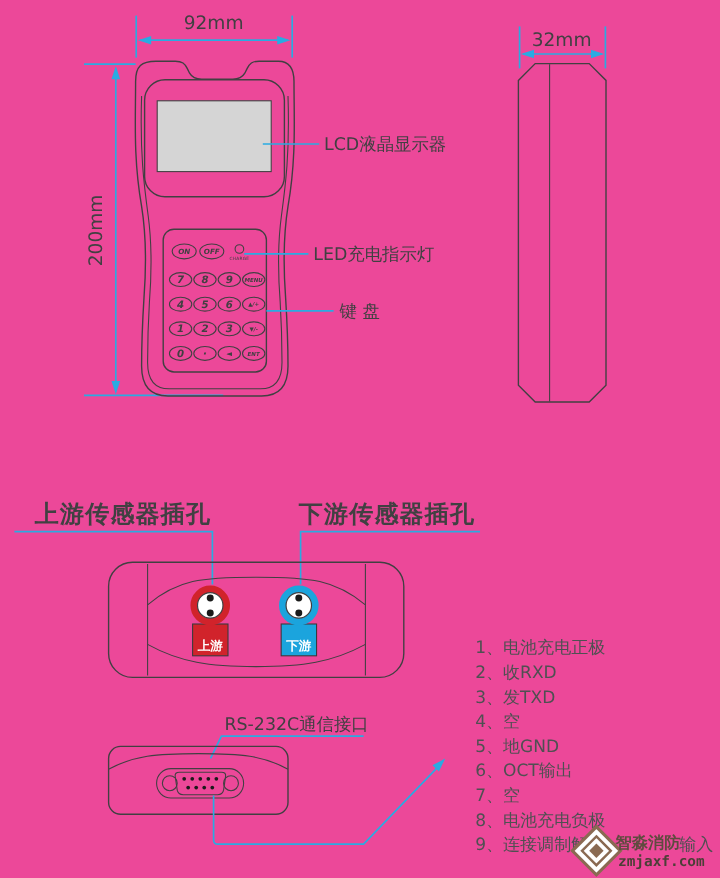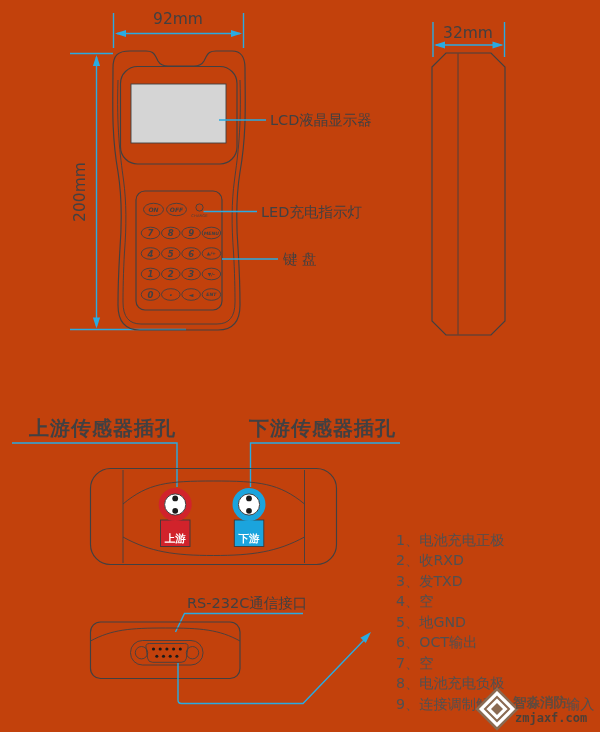--- a/index.html
+++ b/index.html
@@ -1,16 +1,16 @@
 <!DOCTYPE html>
 <html><head>
 <meta charset="utf-8">
 <style>
   html,body{margin:0;padding:0;background:#ffffff;}
-  .page{position:relative;width:600px;height:732px;background:#c2410c;overflow:hidden;
+  .page{position:relative;width:600px;height:732px;background:#ec4899;overflow:hidden;
         font-family:"DejaVu Sans",sans-serif;}
   svg{display:block}
   svg text{font-family:"DejaVu Sans",sans-serif;fill:#414042;}
   .dim{font-size:15.5px;}
   .callout{font-size:14.5px;}
   .heading{font-size:20px;font-weight:600;letter-spacing:1px;}
   .pin{font-size:14.2px;fill:#4f5052;}
   .keynum{font-size:8.5px;font-style:italic;font-weight:bold;text-anchor:middle;}
   .keysmall{font-size:4.6px;font-style:italic;font-weight:bold;text-anchor:middle;}
   .keypow{font-size:6px;font-style:italic;font-weight:bold;text-anchor:middle;}

